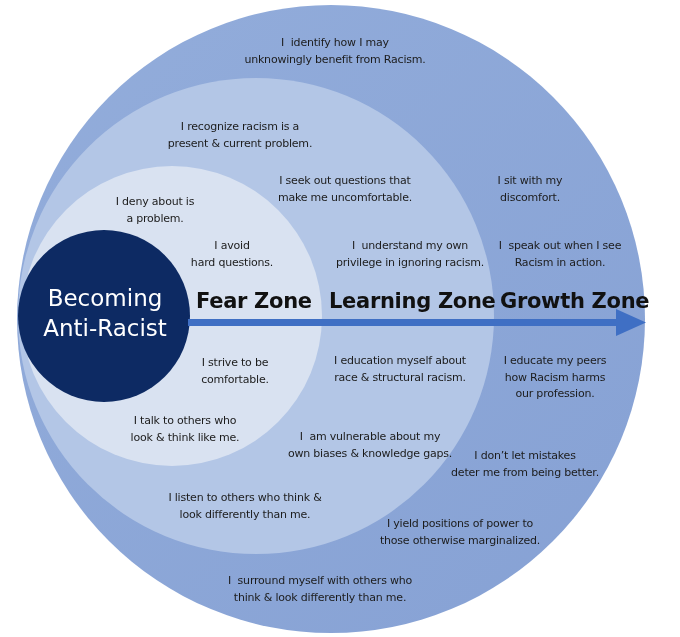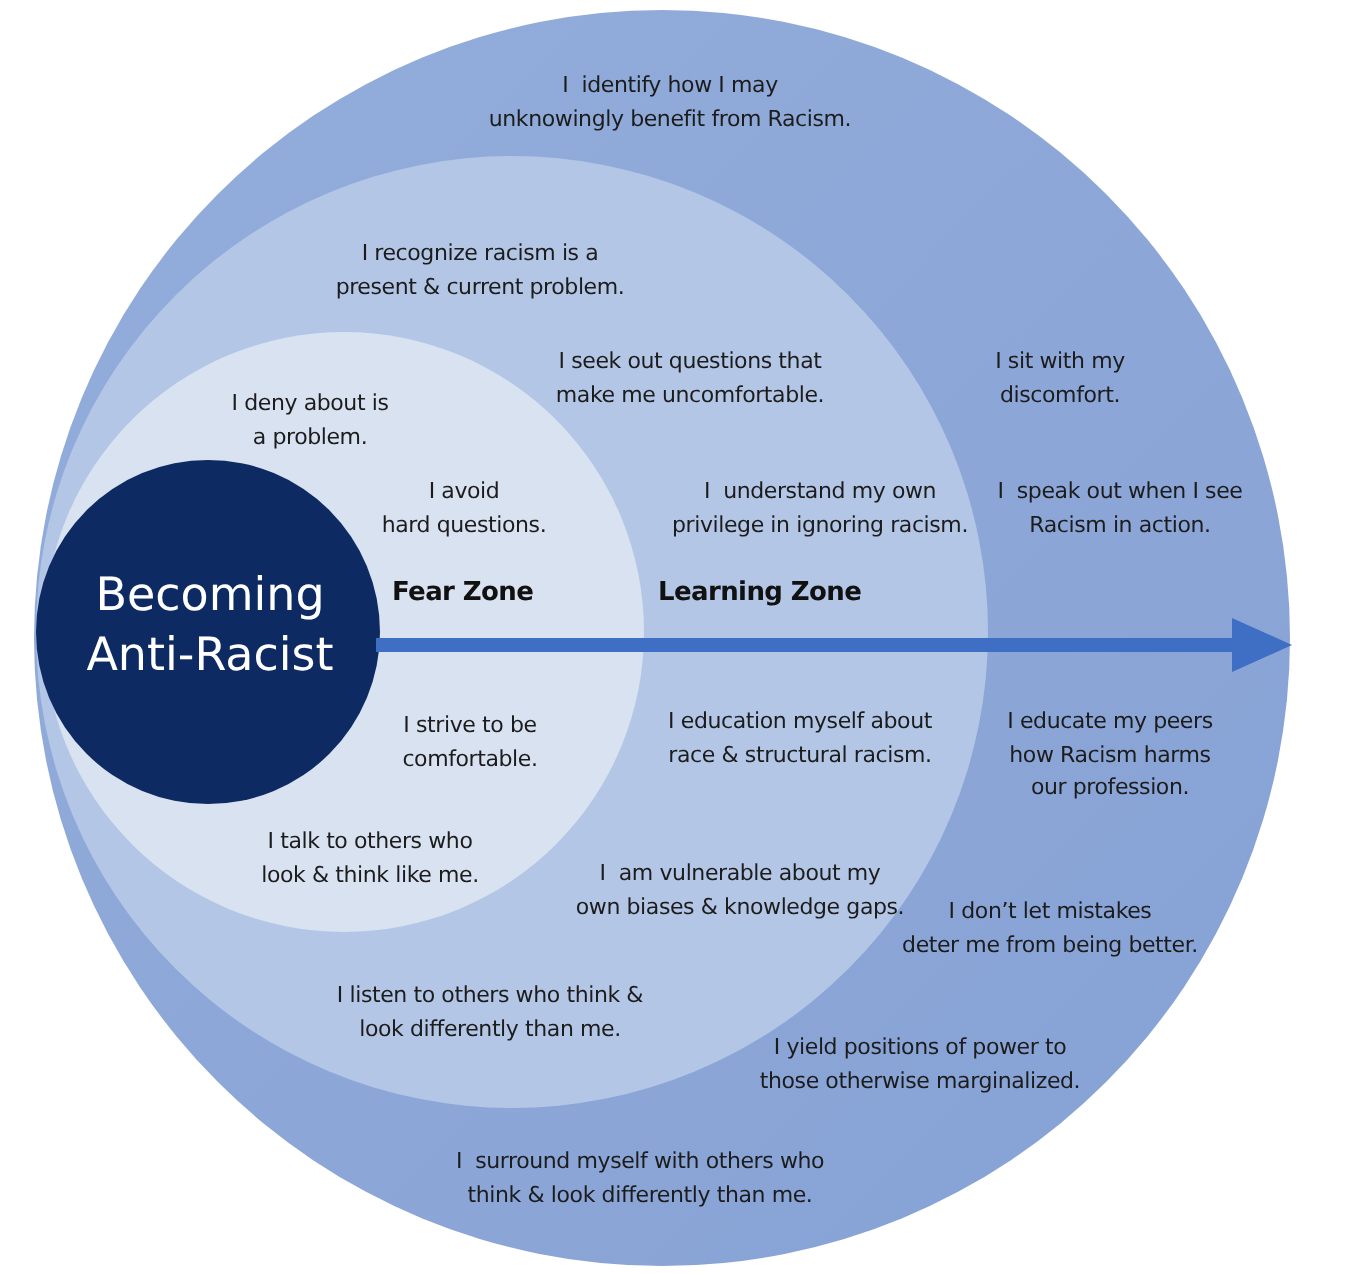--- a/index.html
+++ b/index.html
@@ -3,21 +3,21 @@
 <meta charset="utf-8">
 <style>
   html, body { margin: 0; padding: 0; background: #ffffff; }
   body { width: 680px; height: 637px; position: relative; overflow: hidden;
          font-family: "Liberation Sans", "DejaVu Sans", sans-serif; }
   #diagram { position: absolute; left: 0; top: 0; width: 680px; height: 637px; }
   .label { position: absolute; text-align: center; color: #1c1c1c;
            font-size: 11px; line-height: 16.5px; white-space: pre; 
            font-family: "DejaVu Sans", sans-serif; letter-spacing: -0.2px; }
   .zone-title { position: absolute; font-weight: bold; color: #111111;
-                font-size: 13px; white-space: nowrap;
+                font-size: 21px; white-space: nowrap;
                 font-family: "DejaVu Sans", sans-serif; letter-spacing: -0.3px; }
   .center-title { position: absolute; text-align: center; color: #ffffff;
                   font-size: 23px; line-height: 30px; white-space: pre;
                   font-family: "DejaVu Sans", sans-serif; }
 </style>
 </head>
 <body>
 
 <div id="diagram">
   <svg width="680" height="637" viewBox="0 0 680 637" style="position:absolute;left:0;top:0;">
@@ -35,20 +35,21 @@
       <rect x="188" y="319" width="432" height="7" fill="#3f6fc4"></rect>
       <polygon points="616,309 646,322.5 616,336" fill="#3f6fc4"></polygon>
     </g>
   </svg>
 
   <div class="center-title" style="left:30px; top:283px; width:150px;text-align:center;">Becoming
 Anti-Racist</div>
 
   <div class="zone-title" style="left:196px; top:289px;">Fear Zone</div>
   <div class="zone-title" style="left:329px; top:289px;">Learning Zone</div>
+  <div class="zone-title" style="left:500px; top:289px;">Growth Zone</div>
 
   <div class="label" style="left:90px; top:194px; width:130px;">I deny about is
 a problem.</div>
   <div class="label" style="left:172px; top:238px; width:120px;">I avoid
 hard questions.</div>
   <div class="label" style="left:175px; top:355px; width:120px;">I strive to be
 comfortable.</div>
   <div class="label" style="left:110px; top:413px; width:150px;">I talk to others who
 look &amp; think like me.</div>
 

